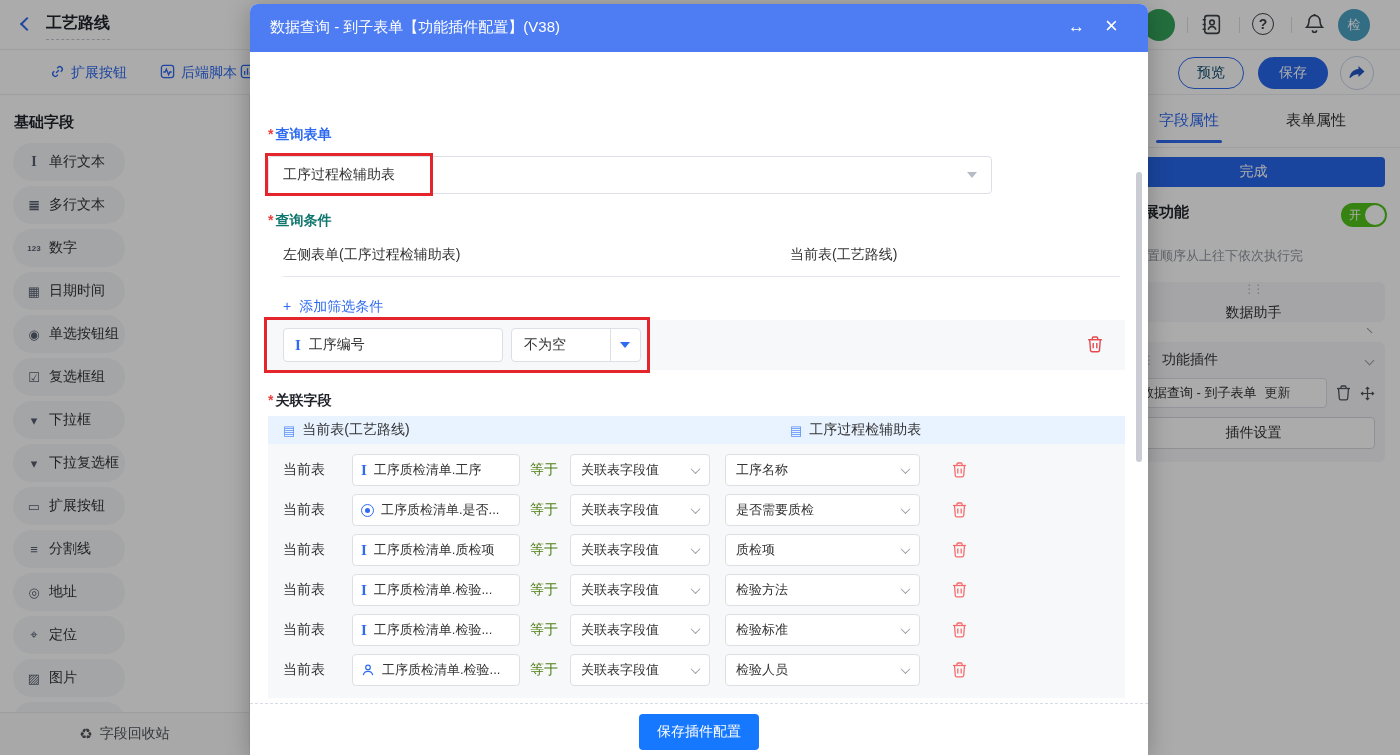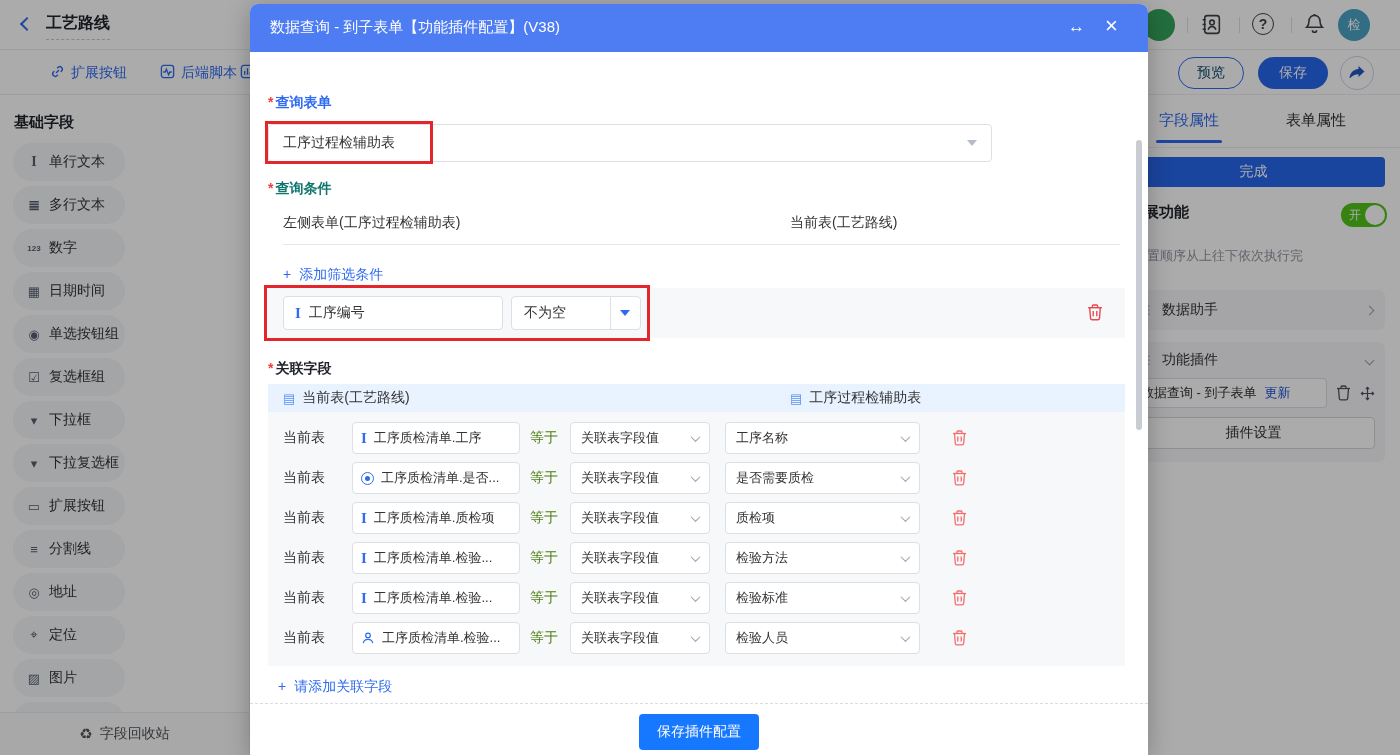--- a/index.html
+++ b/index.html
@@ -48,35 +48,35 @@
   .tg-knob { position:absolute; right:2px; top:2px; width:20px; height:20px; border-radius:50%; background:#fff; }
   .hint { position:absolute; left:28px; top:152px; font-size:13px; color:#8f959e; }
   .pcard { position:absolute; left:16px; width:263px; height:40px; background:#f6f7f9; border-radius:6px; display:flex; align-items:center; padding:0 12px; gap:8px; font-size:14px; color:#333; cursor:pointer; }
   .drag { color:#b0b6bf; font-size:12px; letter-spacing:-3px; margin-right:2px; }
   .chev-r { margin-left:auto; width:7px; height:7px; border-right:1.5px solid #9aa0a8; border-top:1.5px solid #9aa0a8; transform:rotate(45deg); }
   .chev-dn { margin-left:auto; width:7px; height:7px; border-right:1.5px solid #9aa0a8; border-bottom:1.5px solid #9aa0a8; transform:rotate(45deg); }
   .plugcard { position:absolute; left:16px; top:247px; width:263px; height:120px; background:#f6f7f9; border-radius:6px; }
   .plug-head { display:flex; align-items:center; gap:8px; padding:9px 12px 0 12px; font-size:14px; color:#333; }
   .plug-row { position:absolute; left:10px; top:36px; width:243px; height:30px; display:flex; align-items:center; }
   .plug-box { width:200px; height:30px; background:#fff; border:1px solid #dcdfe6; border-radius:4px; display:flex; align-items:center; gap:8px; padding:0 8px; font-size:13px; color:#333; white-space:nowrap; overflow:hidden; cursor:pointer; }
-  .plug-box a { color:#1d4ed8; text-decoration:none; font-size:13px; }
+  .plug-box a { color:#404040; text-decoration:none; font-size:13px; }
   .pi { margin-left:9px; cursor:pointer; display:flex; }
   .plug-settings { position:absolute; left:10px; top:75px; width:243px; height:32px; background:#fff; border:1px solid #d4d7dd; border-radius:4px; font-size:14px; color:#333; cursor:pointer; font-family:inherit; }
   .card-frontend { top:388px; }
-  .card-helper { top:195px; }
+  .card-helper { top:187px;flex-direction:column; }
 
   
   .overlay { position:absolute; inset:0; background:rgba(0,0,0,0.33); z-index:10; }
   .modal { position:absolute; left:250px; top:4px; width:898px; height:751px; background:#fff; border-radius:8px 8px 0 0; z-index:20; box-shadow:0 4px 24px rgba(0,0,0,.25); }
   .m-head { position:absolute; left:0; top:0; width:898px; height:48px; background:#4D7CF3; border-radius:8px 8px 0 0; color:#fff; }
   .m-title { position:absolute; left:20px; top:14px; font-size:15px; }
   .m-expand { position:absolute; left:818px; top:13px; font-size:17px; cursor:pointer; }
   .m-close { position:absolute; left:855px; top:9px; font-size:22px; cursor:pointer; }
 
-  .m-body { position:absolute; left:0; top:32px; width:898px; height:651px; }
+  .m-body { position:absolute; left:0; top:64px; width:898px; height:651px; }
   .lab { position:absolute; left:18px; font-size:14px; font-weight:700; }
   .req { color:#F03E3E; font-style:normal; margin-right:2px; }
   .lab-blue { color:#2F6BF0; }
   .lab-red { color:#0f766e; }
   .lab-dark { color:#1f2329; }
 
   .sel-main { position:absolute; left:18px; top:88px; width:724px; height:38px; border:1px solid #dcdfe6; border-radius:4px; display:flex; align-items:center; padding:0 14px; font-size:14px; color:#333; cursor:pointer; }
   .tri { width:0; height:0; border-left:5px solid transparent; border-right:5px solid transparent; border-top:6px solid #b6bcc6; margin-left:auto; }
   .tri.blue { border-top-color:#2F6BF0; }
 

